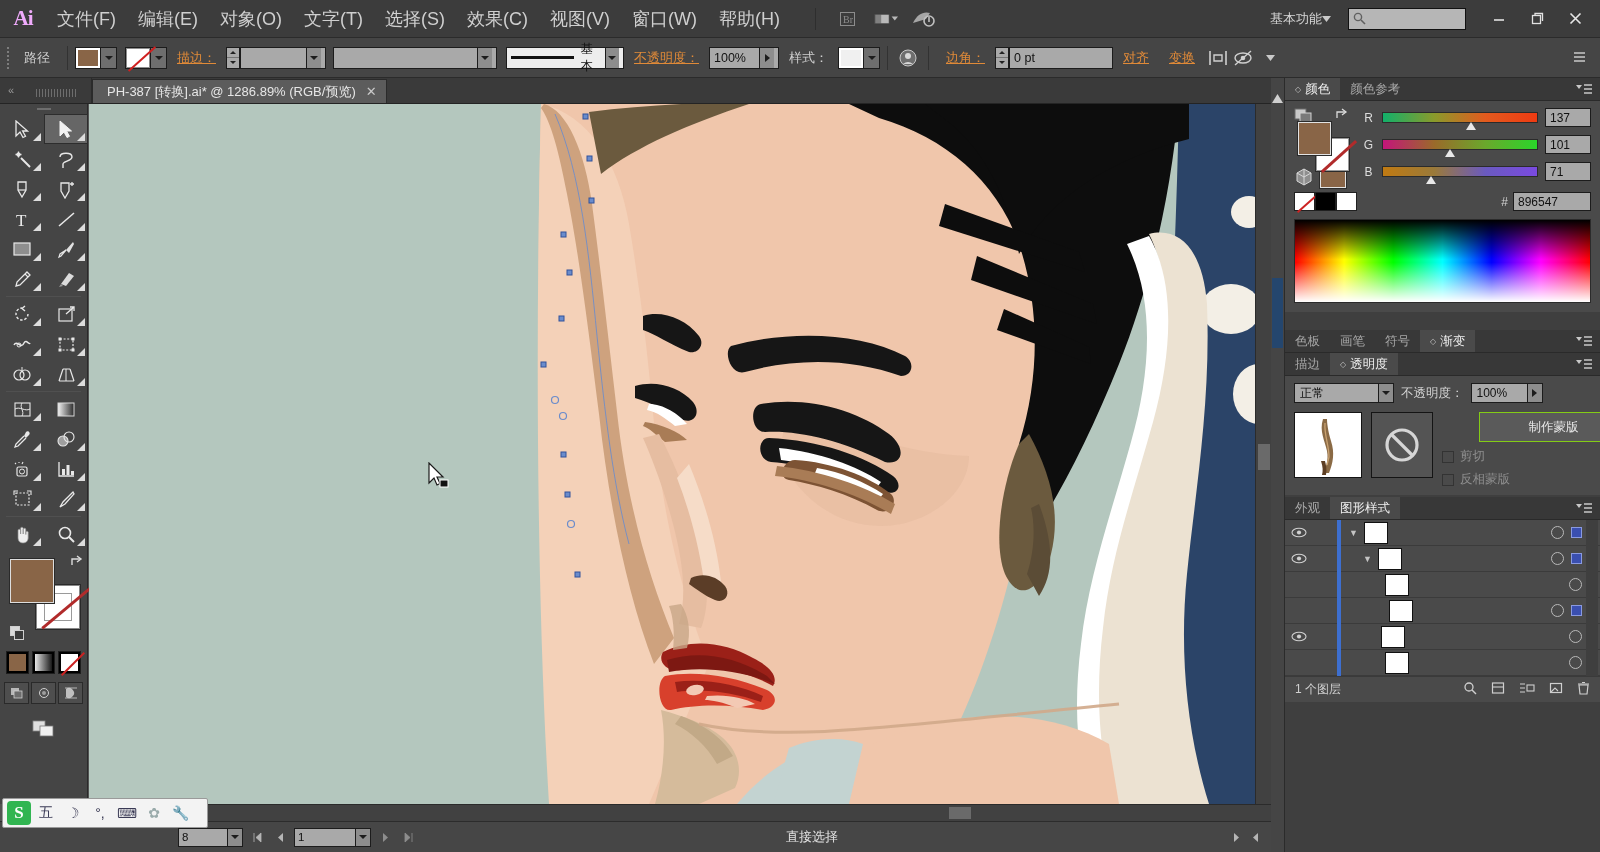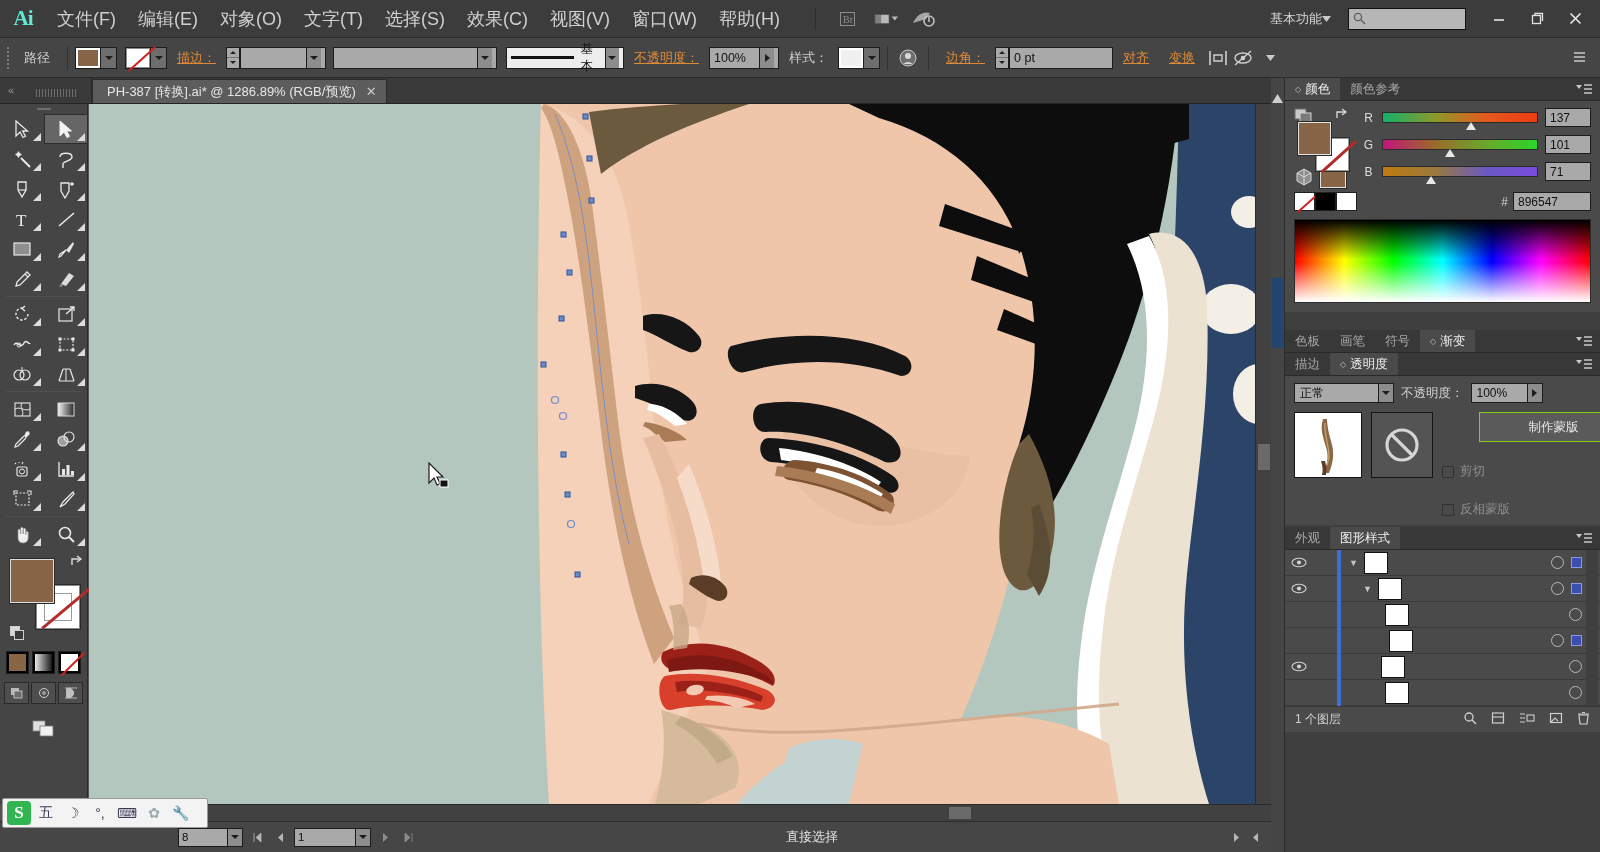--- a/index.html
+++ b/index.html
@@ -13,21 +13,21 @@
   .app { position: relative; width: 1600px; height: 852px; }
 
   
   .menubar {
     position: absolute; left: 0; top: 0; width: 1600px; height: 38px;
     background: #3c3c3c; border-bottom: 1px solid #2b2b2b;
     display: flex; align-items: center;
   }
   .ai-logo {
     width: 46px; height: 38px; display: flex; align-items: center; justify-content: center;
-    font-weight: bold; font-size: 21px; color: #5eead4;
+    font-weight: bold; font-size: 21px; color: #f0abfc;
     font-family: "Liberation Serif", serif; letter-spacing: -1px;
   }
   .menu-item {
     padding: 0 11px; height: 38px; line-height: 38px; font-size: 18px;
     color: #cfcfcf; white-space: nowrap; cursor: default;
   }
   .mb-icons { display: flex; align-items: center; margin-left: 18px; gap: 14px; }
   .mb-icon { width: 24px; height: 22px; display: flex; align-items: center; justify-content: center;
              color: #b9b9b9; opacity: .85; }
   .mb-sep { width: 1px; height: 22px; background: #2e2e2e; margin: 0 6px; }
@@ -295,21 +295,21 @@
                  display:flex;align-items:center;justify-content:center; }
   .tp-opac .fp::after { content:''; border-top:4px solid transparent; border-bottom:4px solid transparent;
                         border-left:5px solid #1c1c1c; }
   .tp-row2 { display:flex; gap:9px; margin-top:9px; }
   .thumb-a { width: 68px; height: 66px; background:#fff; border:1px solid #141414; position:relative; overflow:hidden; }
   .thumb-b { width: 62px; height: 66px; background:#545454; border:1px solid #141414;
              display:flex; align-items:center; justify-content:center; }
   .tp-right { flex:1; }
   .mask-btn { width: 100%; height: 30px; background:#5a5a5a; border:1px solid #84cc16; color:#e8e8e8;
               font-size:12.5px; display:flex; align-items:center; justify-content:center;margin-left:37px; }
-  .chk-row { display:flex; align-items:center; gap:6px; margin-top:21px; font-size:12.5px; color:#8d8d8d; }
+  .chk-row { display:flex; align-items:center; gap:6px; margin-top:6px; font-size:12.5px; color:#8d8d8d; }
   .chk { width:12px; height:12px; background:#4a4a4a; border:1px solid #333; }
 
   
   .layer-row { display:flex; align-items:center; height:26px; border-bottom:1px solid #3b3b3b;
                background:#4a4a4a; position:relative; }
   .lyr-eye { width:28px; display:flex; align-items:center; justify-content:center; color:#d0d0d0; }
   .lyr-lock { width:24px; }
   .lyr-color { width:4px; height:26px; }
   .lyr-disc { flex:1; display:flex; align-items:center; gap:6px; padding-left: 8px; }
   .lyr-tri { color:#c4c4c4; font-size:9px; }

